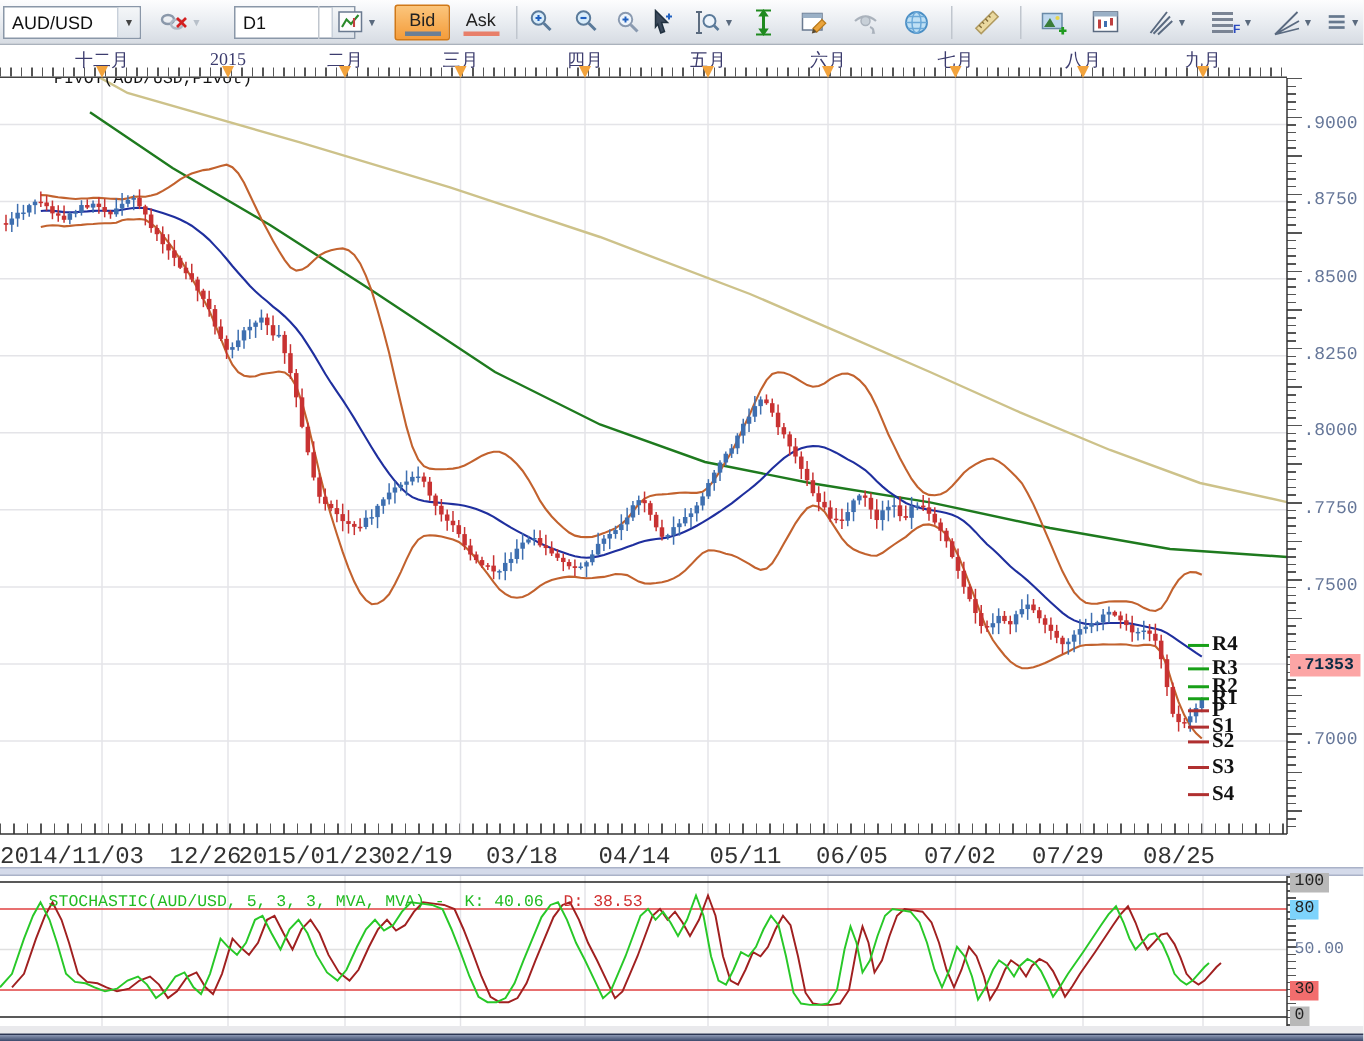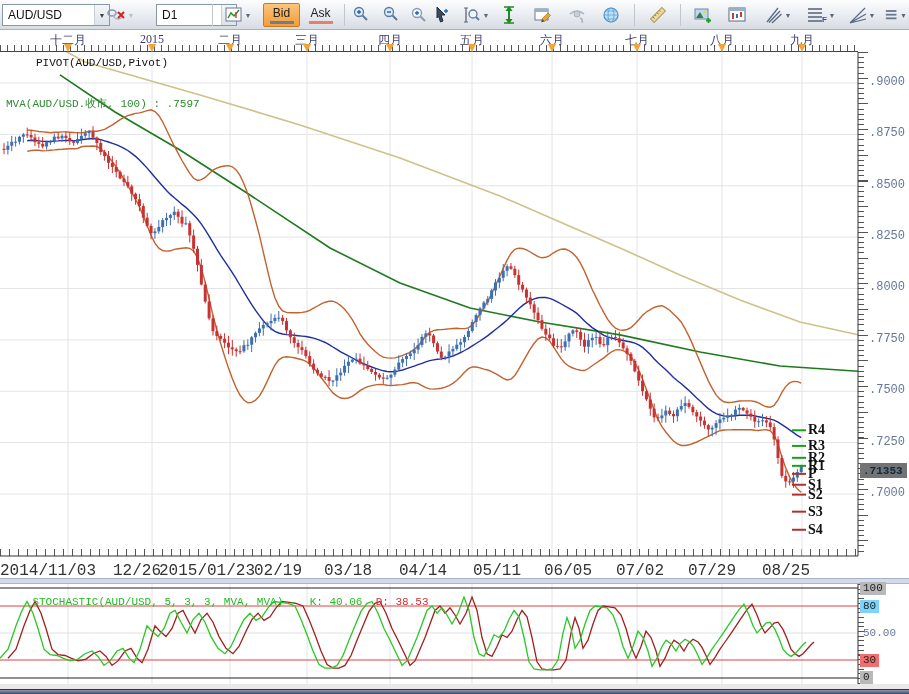--- a/index.html
+++ b/index.html
@@ -34,21 +34,21 @@
     border-left:4px solid transparent; border-right:4px solid transparent; border-top:8px solid #f2a33c; }
 
   
   .mono { font-family:"Liberation Mono", monospace; }
   .legend-line { position:absolute; left:6px; font-size:11px; white-space:pre; z-index:3; }
   .pxlabel { position:absolute; left:869px; font-size:12px; color:#667799; z-index:3; }
   .dlabel { position:absolute; top:562px; transform:translateX(-50%); font-size:16px; color:#333;
     font-family:"Liberation Mono", monospace; z-index:3; white-space:nowrap; }
   .pivlabel { position:absolute; left:808px; font-size:14px; font-weight:bold; color:#111;
     font-family:"Liberation Serif", serif; z-index:3; line-height:15px; }
-  #price-badge { position:absolute; left:860px; top:463px; width:47px; height:15px; background:#737373;
+  #price-badge { position:absolute; left:860px; top:436px; width:47px; height:15px; background:#fca5a5;
     color:#0b2b44; font-size:11px; font-weight:bold; display:flex; align-items:center; padding-left:3px; z-index:4; }
   .ruler-v { position:absolute; background:repeating-linear-gradient(180deg,#555 0 1px,transparent 1px 5.14px); }
   .ruler-v.major { background:repeating-linear-gradient(180deg,#555 0 1px,transparent 1px 25.7px); }
   .stoch-badge { position:absolute; left:860px; font-size:11px; color:#222; padding:0 3px; z-index:4; line-height:13px; }
   #axis-bottom-ticks { position:absolute; left:0; top:549px; width:858px; height:7px;
     background:repeating-linear-gradient(90deg,#555 0 1px,transparent 1px 9px); z-index:2; }
 
   
   #main-chart-area { position:absolute; left:0; top:52px; width:858px; height:504px; z-index:1; }
   #stoch-area { position:absolute; left:0; top:584px; width:858px; height:100px; z-index:1; }
@@ -60,21 +60,21 @@
 
   #plot { position:absolute; left:0; top:0; z-index:2; pointer-events:none; }
   svg.ic { display:block; }
 </style>
 </head>
 <body>
 
 <div id="app">
 
   <div id="toolbar">
-    <div class="combo" style="left:2px;width:108px;">
+    <div class="combo" style="left:2px;width:92px;">
       <span class="cval">AUD/USD</span>
       <span class="carr">▼</span>
     </div>
     <div class="tbtn" style="left:100px;width:40px;">
       <svg class="ic" width="20" height="18" viewBox="0 0 20 18">
         <ellipse cx="6" cy="7" rx="4" ry="3" fill="none" stroke="#8a98aa" stroke-width="1.6"></ellipse>
         <ellipse cx="12" cy="10" rx="4" ry="3" fill="none" stroke="#aeb8c4" stroke-width="1.6"></ellipse>
         <path d="M12 6 L18 12 M18 6 L12 12" stroke="#d42020" stroke-width="1.8"></path>
       </svg>
       <span class="dd dis">▼</span>
@@ -249,22 +249,21 @@
         <div class="tri" style="left: 468px;"></div>
         <div class="tri" style="left: 548px;"></div>
         <div class="tri" style="left: 633px;"></div>
         <div class="tri" style="left: 718px;"></div>
         <div class="tri" style="left: 798px;"></div>
       </div>
   </div>
 
   <div id="main-chart-area"></div>
 
-  <div class="legend-line mono" style="top:57px;color:#111;padding-left:30px;">PIVOT(AUD/USD,Pivot)</div>
-  <div class="legend-line mono" style="top:96px;color:#2e8b2e;">MVA(AUD/USD.收市, 100) : .7597</div>
+  <div class="legend-line mono" style="top:47px;color:#111;padding-left:30px;">PIVOT(AUD/USD,Pivot)</div>
 
   <div class="ruler-v" style="left:858px;top:52px;width:6px;height:504px;"></div>
   <div class="ruler-v major" style="left:858px;top:52px;width:10px;height:504px;"></div>
   <span class="pxlabel mono" style="top:75px">.9000</span>
   <span class="pxlabel mono" style="top:126px">.8750</span>
   <span class="pxlabel mono" style="top:178px">.8500</span>
   <span class="pxlabel mono" style="top:229px">.8250</span>
   <span class="pxlabel mono" style="top:280px">.8000</span>
   <span class="pxlabel mono" style="top:332px">.7750</span>
   <span class="pxlabel mono" style="top:383px">.7500</span>

